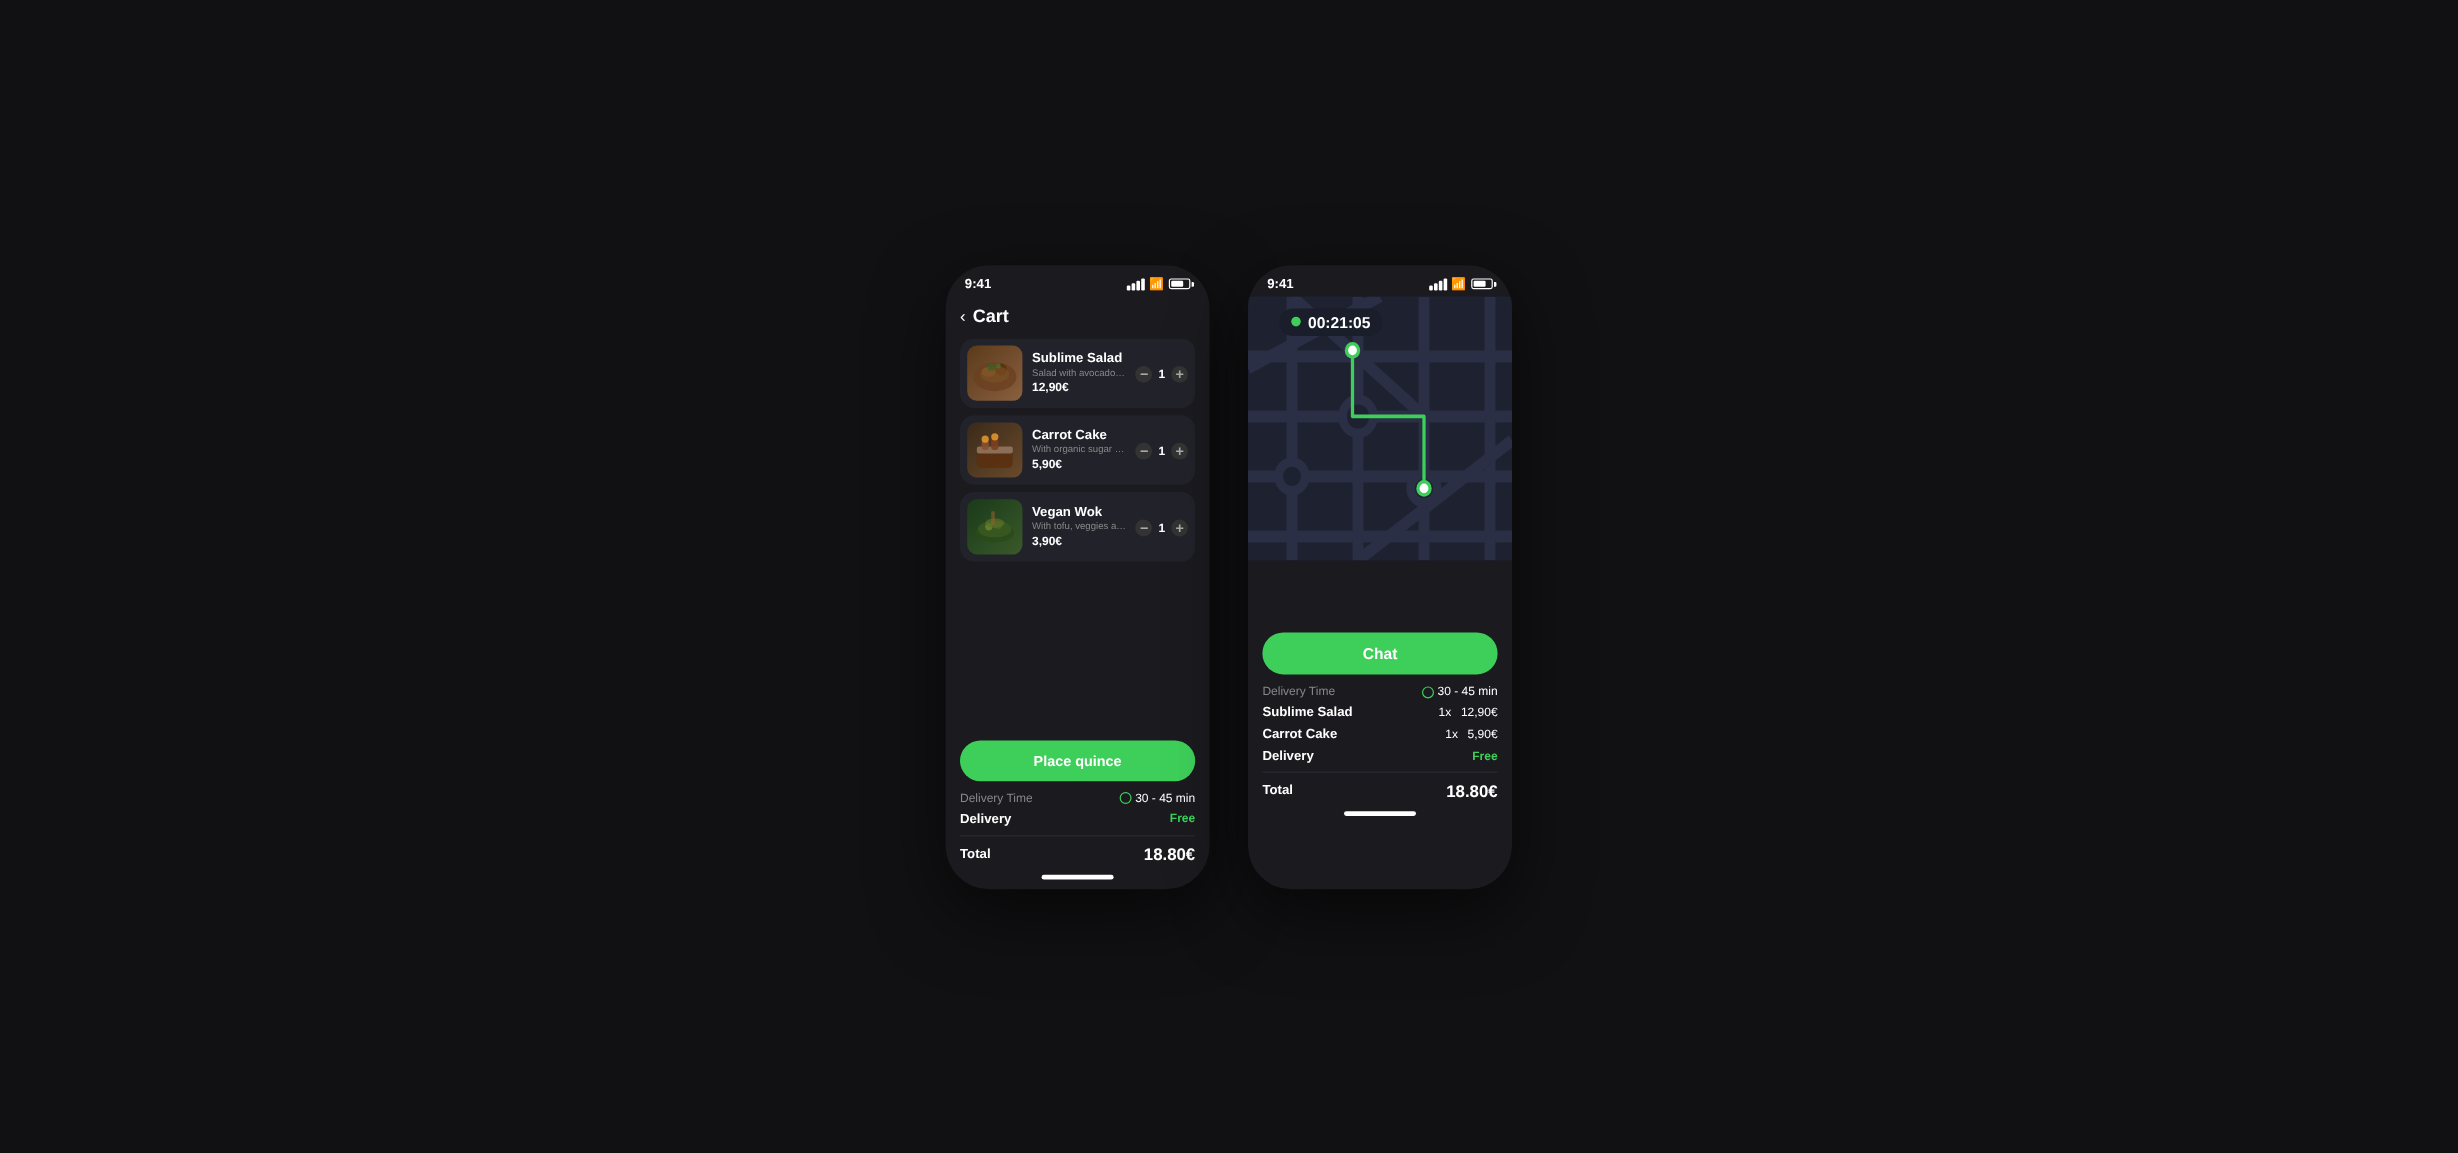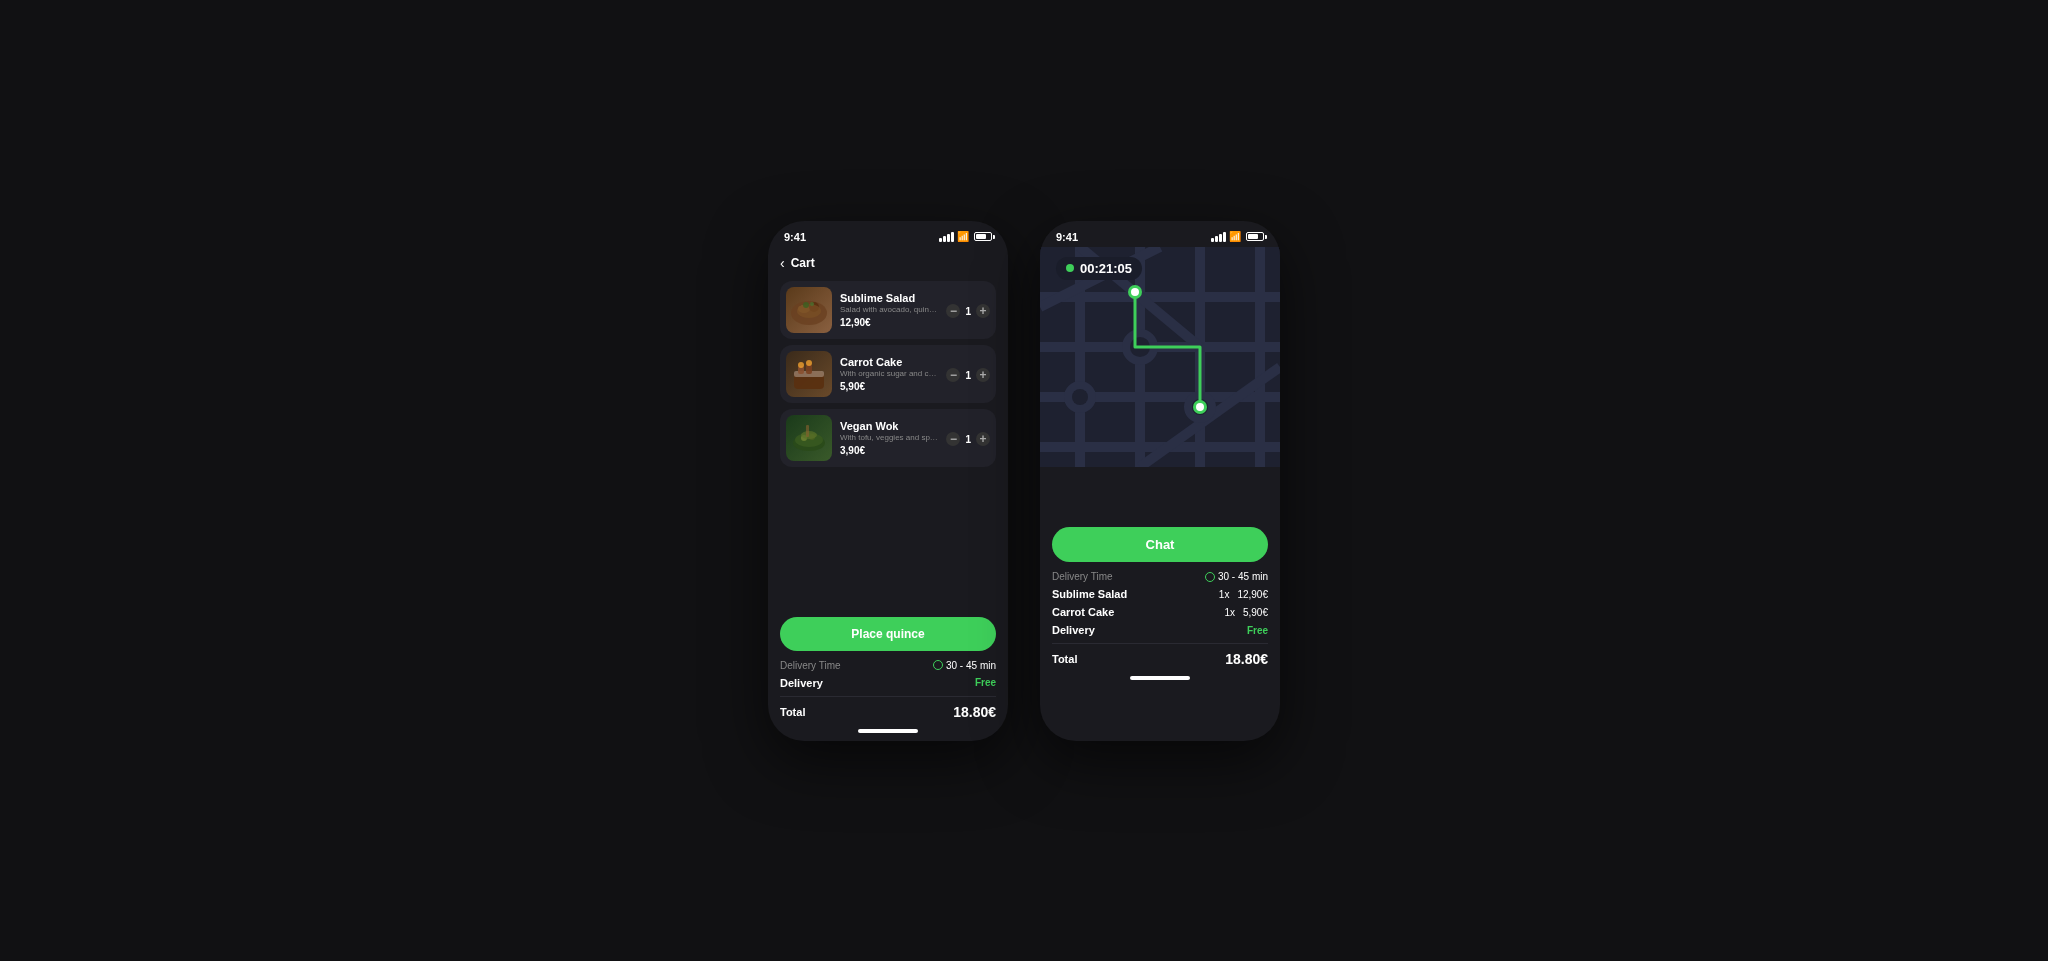--- a/index.html
+++ b/index.html
@@ -9,21 +9,21 @@
       height: 961px;
       display: flex;
       align-items: center;
       justify-content: center;
       gap: 32px;
       font-family: -apple-system, BlinkMacSystemFont, 'Segoe UI', sans-serif;
     }
 
     
     .phone {
-      width: 240px;
+      width: 220px;
       height: 520px;
       background: #1a1a1f;
       border-radius: 36px;
       overflow: hidden;
       display: flex;
       flex-direction: column;
       position: relative;
       box-shadow: 0 20px 60px rgba(0,0,0,0.6);
     }
 
@@ -91,21 +91,21 @@
       gap: 6px;
       padding: 8px 0 10px;
       flex-shrink: 0;
     }
     .back-arrow {
       color: #fff;
       font-size: 14px;
     }
     .cart-title {
       color: #fff;
-      font-size: 12px;
+      font-size: 15px;
       font-weight: 700;
     }
 
     .cart-items {
       display: flex;
       flex-direction: column;
       gap: 6px;
       flex: 1;
       overflow: hidden;
     }
@@ -256,21 +256,21 @@
       height: 220px;
       background: #1e2130;
       position: relative;
       overflow: hidden;
       flex-shrink: 0;
     }
 
     .timer-badge {
       position: absolute;
       top: 10px;
-      left: 16px;
+      left: 26px;
       background: #1a1d2a;
       border-radius: 16px;
       padding: 4px 10px;
       display: flex;
       align-items: center;
       gap: 6px;
       font-size: 13px;
       font-weight: 700;
       color: #fff;
     }

